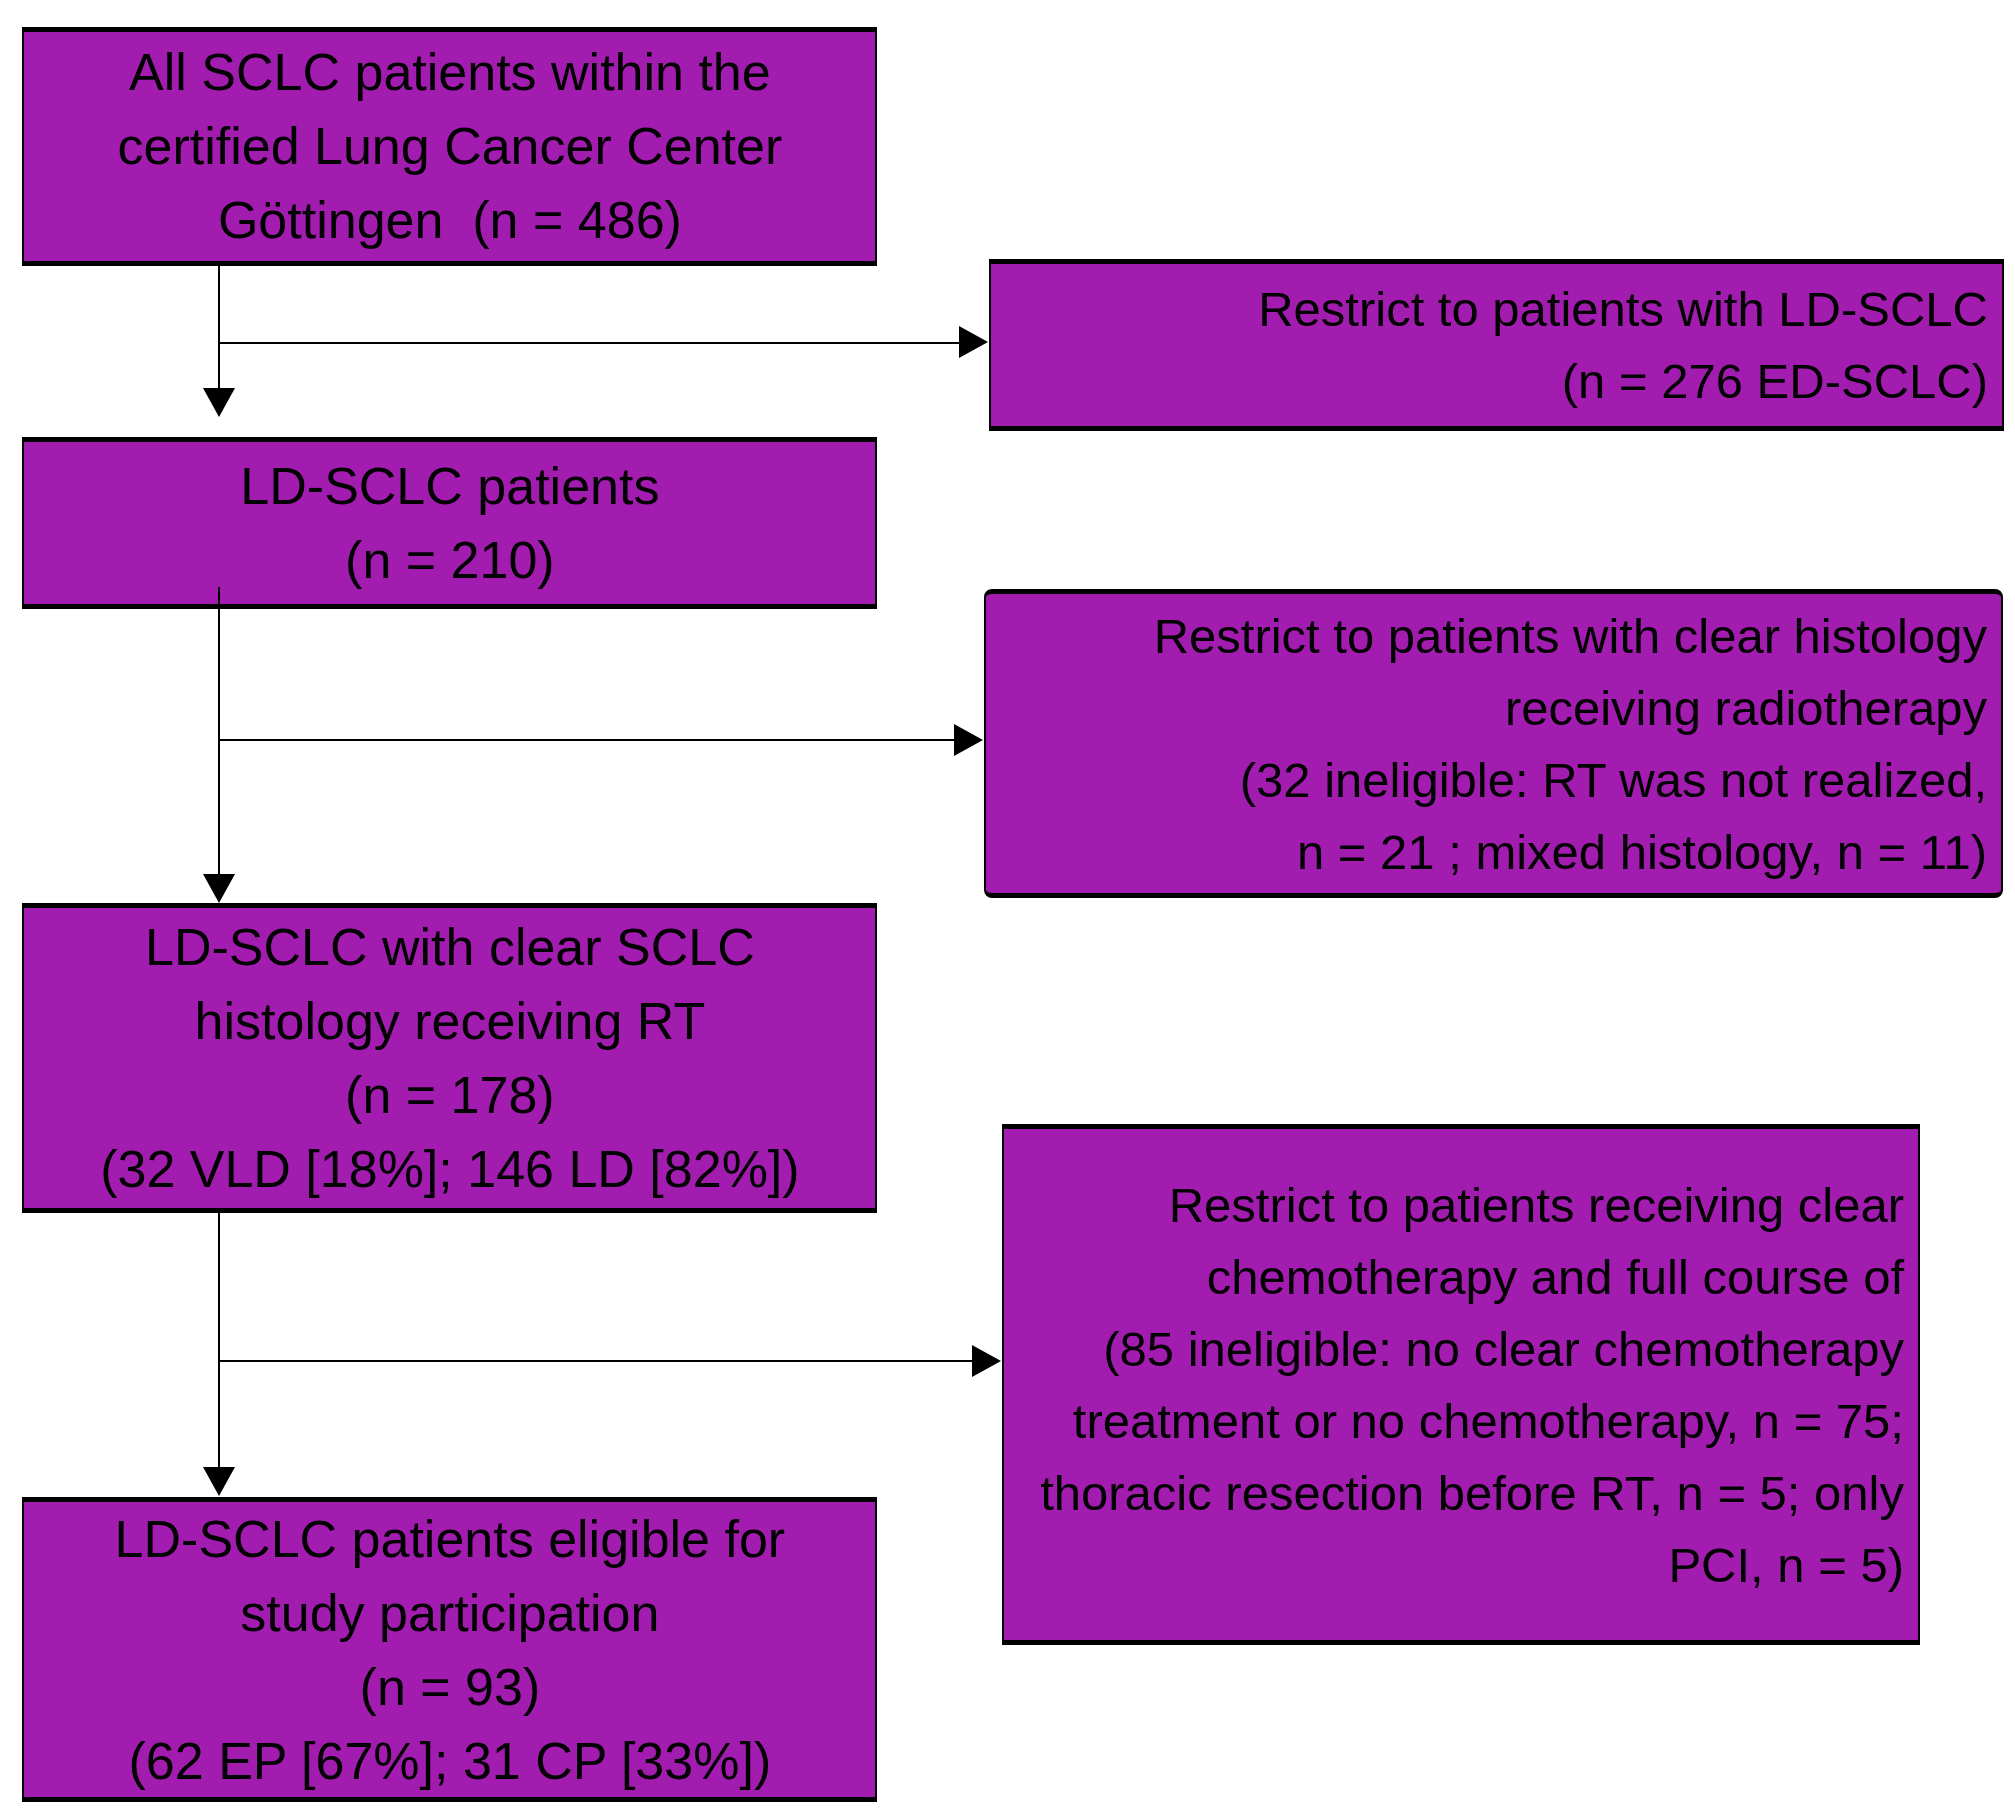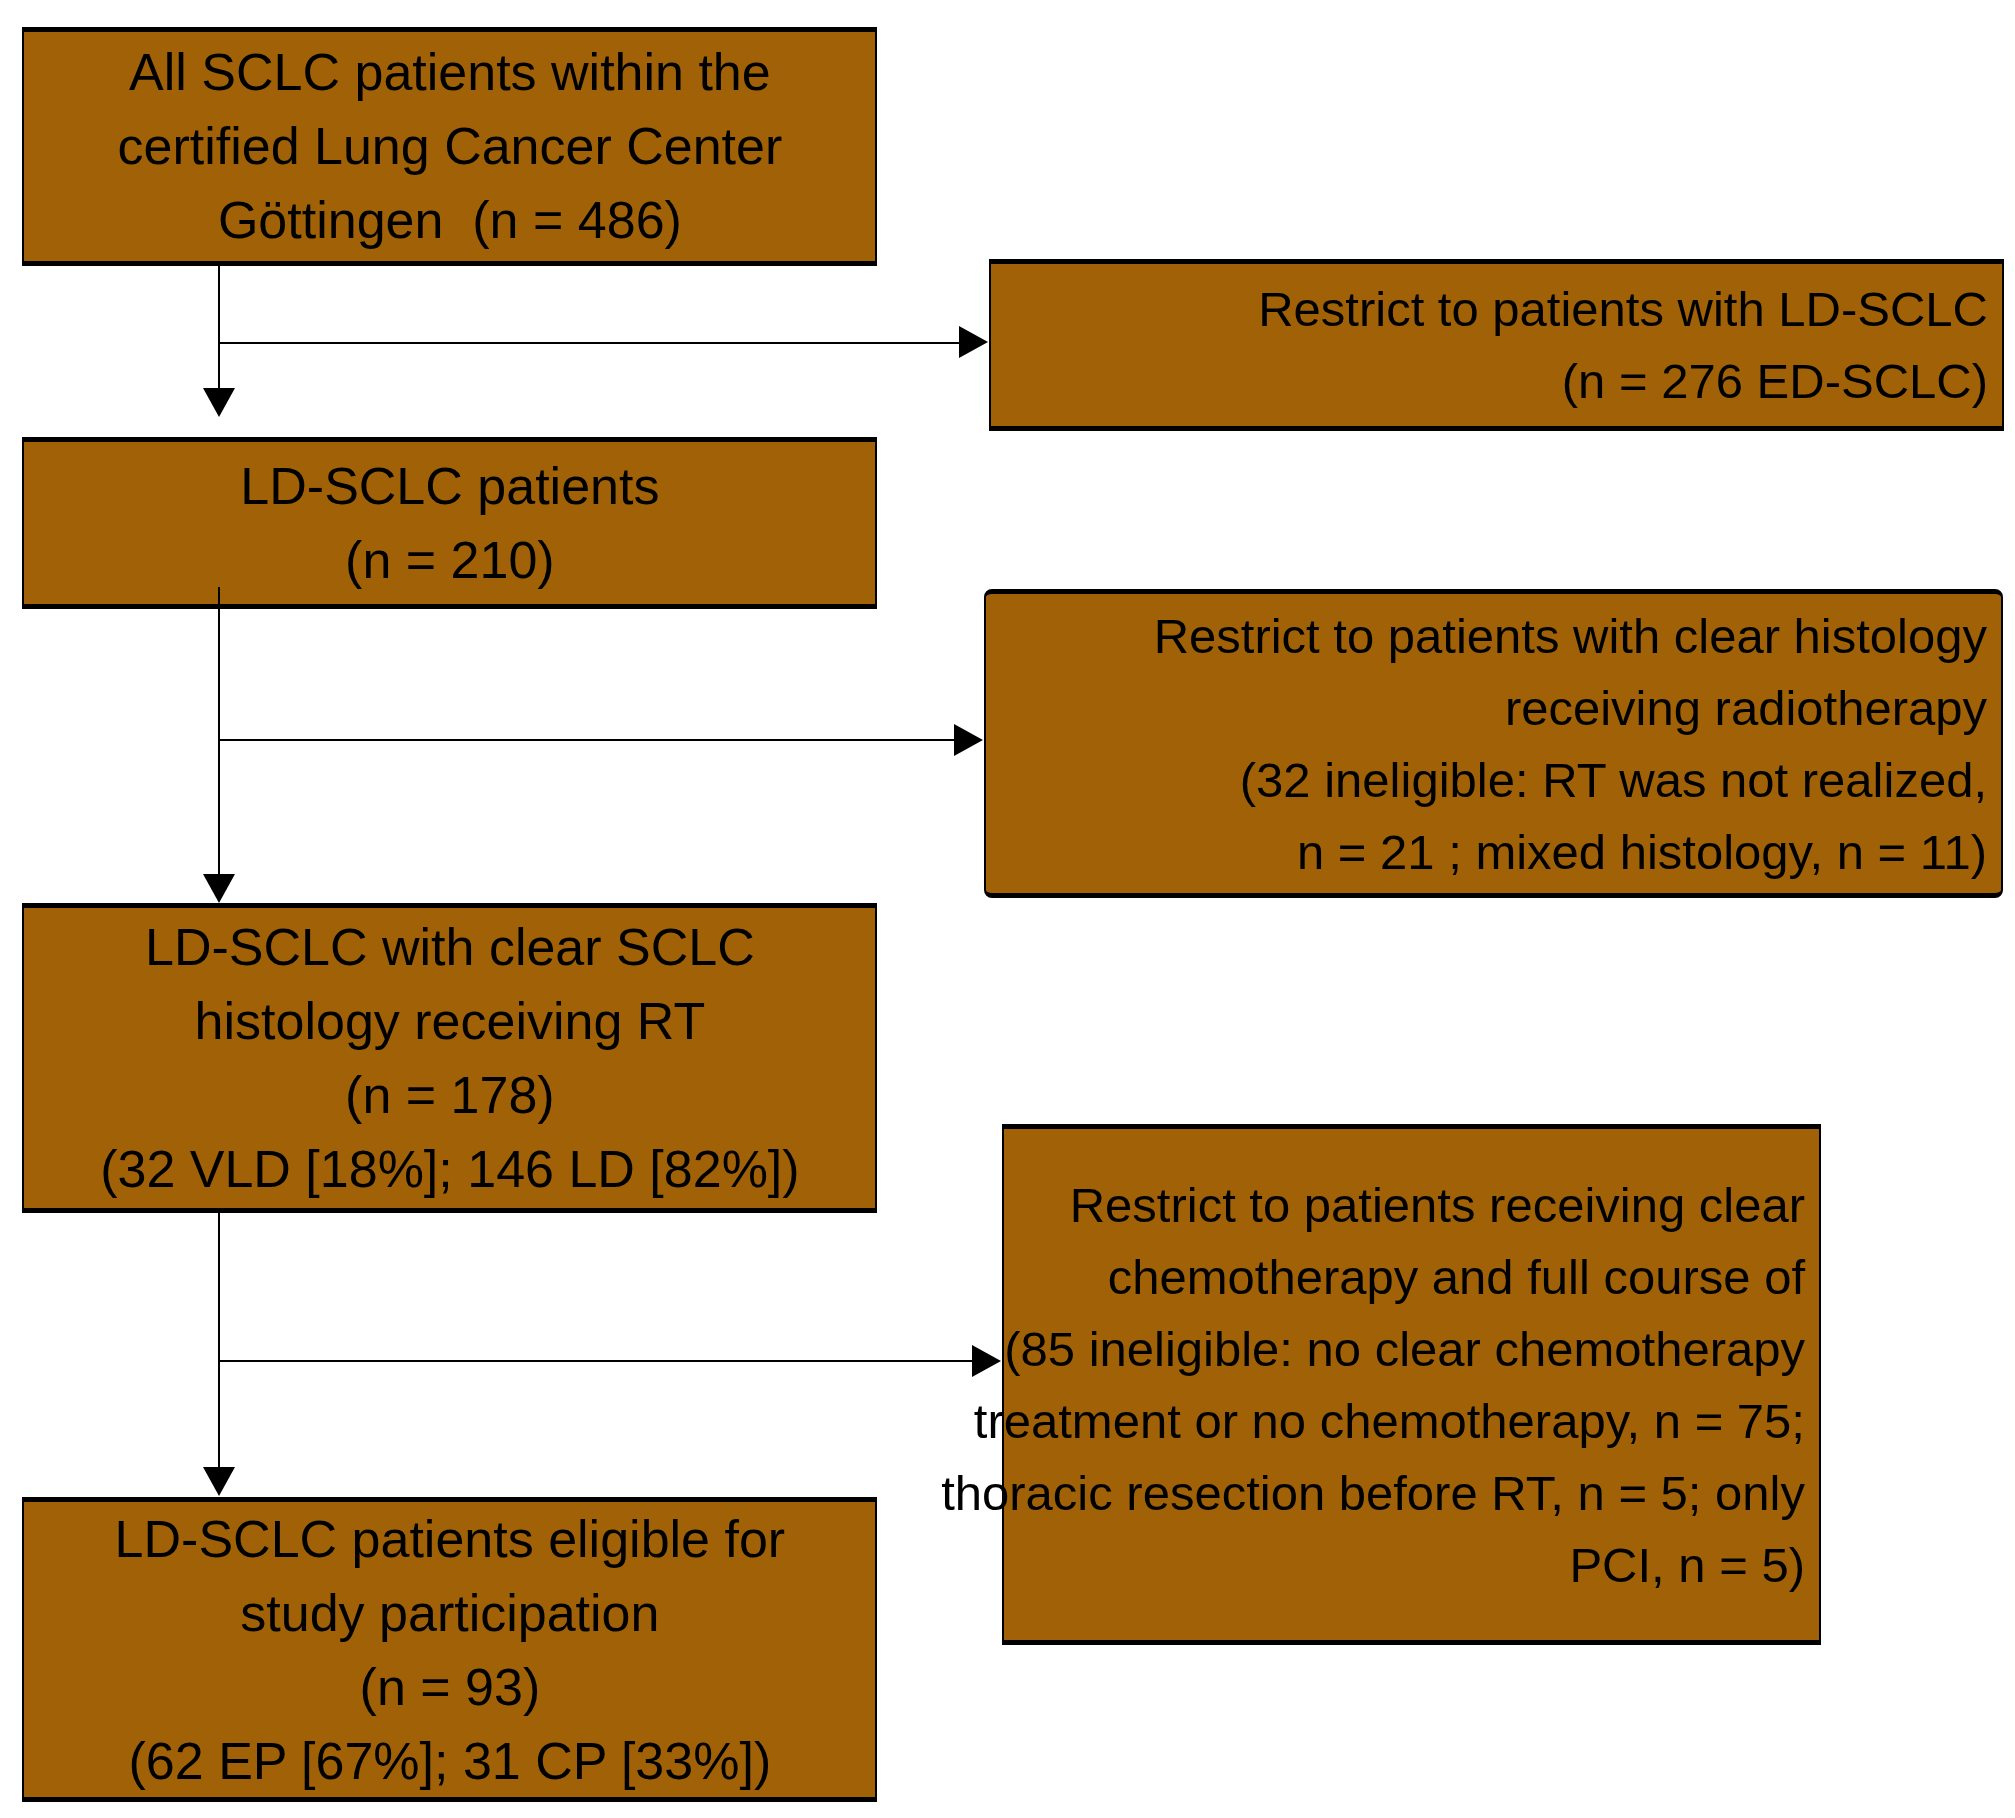--- a/index.html
+++ b/index.html
@@ -6,21 +6,21 @@
   .canvas{
     position:relative;
     width:2015px;height:1819px;
     background:#ffffff;
     color:#000000;
     font-family:"Liberation Sans", sans-serif;
   }
   .box{
     position:absolute;
     box-sizing:border-box;
-    background:#a16207;
+    background:#a21caf;
     border:2.9px solid #000000;
     border-top-width:5.3px;
     border-bottom-width:5.3px;
     display:flex;
     flex-direction:column;
     justify-content:center;
   }
   .main{
     align-items:center;
     text-align:center;
@@ -49,21 +49,21 @@
     border-left:29.5px solid #000000;
   }
   
   #b1{left:22.4px;top:26.5px;width:855px;height:239px;}
   #b2{left:22.4px;top:417px;width:855px;height:172px;margin-top:20px;}
   #b3{left:22.4px;top:903px;width:855px;height:310px;}
   #b4{left:22.4px;top:1497px;width:855px;height:305px;align-items:center;}
   
   #s1{left:989px;top:259px;width:1015px;height:172px;}
   #s2{left:984px;top:589px;width:1019px;height:309px;border-radius:8px;}
-  #s3{left:1002px;top:1124px;width:819px;height:521px;}
+  #s3{left:1002px;top:1124px;width:918px;height:521px;}
   
   #v1{left:218px;top:265px;width:2.4px;height:125px;}
   #a1{left:203px;top:388px;}
   #h1{left:219px;top:342px;width:741px;height:2.4px;}
   #ar1{left:959px;top:326px;}
   #v2{left:218px;top:587px;width:2.4px;height:289px;}
   #a2{left:203px;top:874px;}
   #h2{left:219px;top:739px;width:736px;height:2.4px;}
   #ar2{left:954px;top:724px;}
   #v3{left:218px;top:1211px;width:2.4px;height:257px;}

